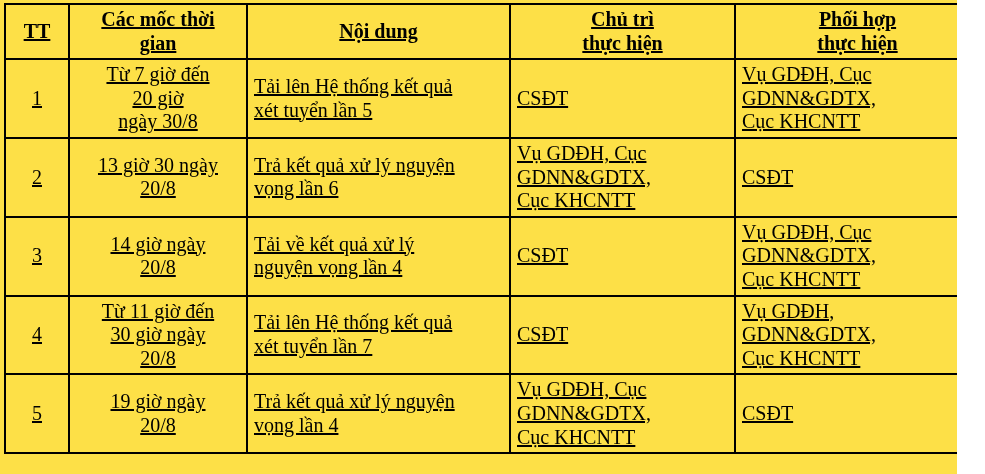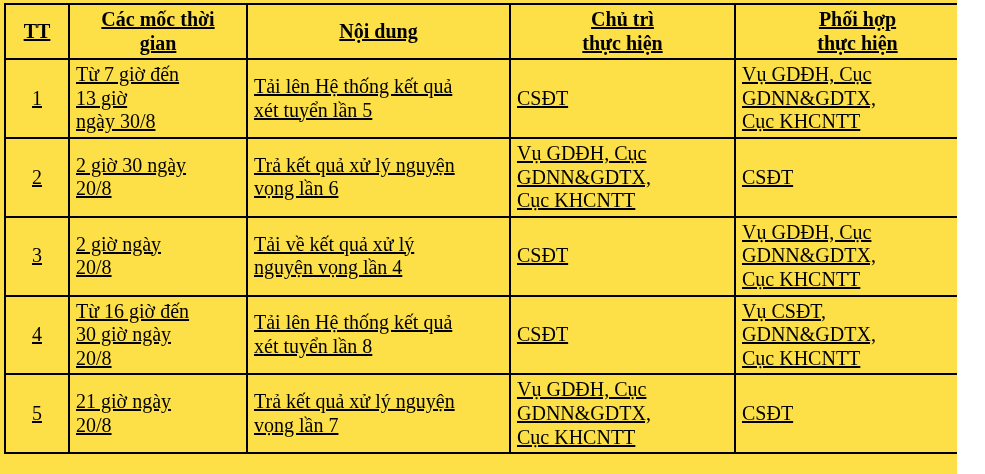--- a/index.html
+++ b/index.html
@@ -41,20 +41,21 @@
   col.c-tt      { width: 64px; }
   col.c-time    { width: 178px; }
   col.c-content { width: 263px; }
   col.c-host    { width: 225px; }
   col.c-coop    { width: 245px; }
 
   td.tt {
     text-align: center;
   }
   td.time {
+    text-align: center;
   }
   td.content {
     text-align: justify;
     text-align-last: left;
   }
   td.host, td.coop {
     text-align: left;
   }
   .cell-lines > div {
     display: block;
@@ -93,103 +94,103 @@
             <div>Phối hợp</div>
             <div>thực hiện</div>
           </th>
       </tr>
     </thead>
     <tbody>
         <tr>
           <td class="tt">1</td>
           <td class="time cell-lines">
             <div>Từ 7 giờ đến</div>
-            <div>13 giờ</div>
+            <div>20 giờ</div>
             <div>ngày 30/8</div>
           </td>
           <td class="content cell-lines">
             <div>Tải lên Hệ thống kết quả</div>
             <div>xét tuyển lần 5</div>
           </td>
           <td class="host cell-lines">
             <div>CSĐT</div>
           </td>
           <td class="coop cell-lines">
             <div>Vụ GDĐH, Cục</div>
             <div>GDNN&amp;GDTX,</div>
             <div>Cục KHCNTT</div>
           </td>
         </tr>
         <tr>
           <td class="tt">2</td>
           <td class="time cell-lines">
-            <div>2 giờ 30 ngày</div>
+            <div>13 giờ 30 ngày</div>
             <div>20/8</div>
           </td>
           <td class="content cell-lines">
             <div>Trả kết quả xử lý nguyện</div>
             <div>vọng lần 6</div>
           </td>
           <td class="host cell-lines">
             <div>Vụ GDĐH, Cục</div>
             <div>GDNN&amp;GDTX,</div>
             <div>Cục KHCNTT</div>
           </td>
           <td class="coop cell-lines">
             <div>CSĐT</div>
           </td>
         </tr>
         <tr>
           <td class="tt">3</td>
           <td class="time cell-lines">
-            <div>2 giờ ngày</div>
+            <div>14 giờ ngày</div>
             <div>20/8</div>
           </td>
           <td class="content cell-lines">
             <div>Tải về kết quả xử lý</div>
             <div>nguyện vọng lần 4</div>
           </td>
           <td class="host cell-lines">
             <div>CSĐT</div>
           </td>
           <td class="coop cell-lines">
             <div>Vụ GDĐH, Cục</div>
             <div>GDNN&amp;GDTX,</div>
             <div>Cục KHCNTT</div>
           </td>
         </tr>
         <tr>
           <td class="tt">4</td>
           <td class="time cell-lines">
-            <div>Từ 16 giờ đến</div>
+            <div>Từ 11 giờ đến</div>
             <div>30 giờ ngày</div>
             <div>20/8</div>
           </td>
           <td class="content cell-lines">
             <div>Tải lên Hệ thống kết quả</div>
-            <div>xét tuyển lần 8</div>
-          </td>
-          <td class="host cell-lines">
-            <div>CSĐT</div>
-          </td>
-          <td class="coop cell-lines">
-            <div>Vụ CSĐT,</div>
+            <div>xét tuyển lần 7</div>
+          </td>
+          <td class="host cell-lines">
+            <div>CSĐT</div>
+          </td>
+          <td class="coop cell-lines">
+            <div>Vụ GDĐH,</div>
             <div>GDNN&amp;GDTX,</div>
             <div>Cục KHCNTT</div>
           </td>
         </tr>
         <tr>
           <td class="tt">5</td>
           <td class="time cell-lines">
-            <div>21 giờ ngày</div>
+            <div>19 giờ ngày</div>
             <div>20/8</div>
           </td>
           <td class="content cell-lines">
             <div>Trả kết quả xử lý nguyện</div>
-            <div>vọng lần 7</div>
+            <div>vọng lần 4</div>
           </td>
           <td class="host cell-lines">
             <div>Vụ GDĐH, Cục</div>
             <div>GDNN&amp;GDTX,</div>
             <div>Cục KHCNTT</div>
           </td>
           <td class="coop cell-lines">
             <div>CSĐT</div>
           </td>
         </tr>

